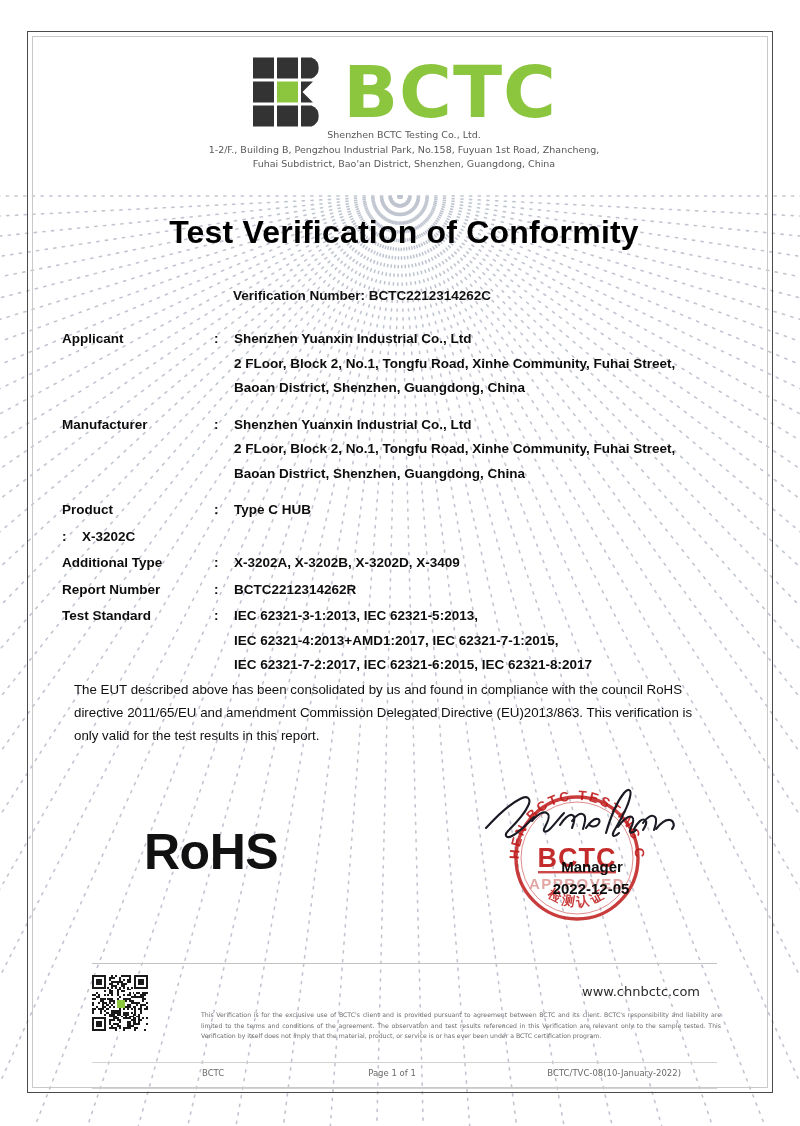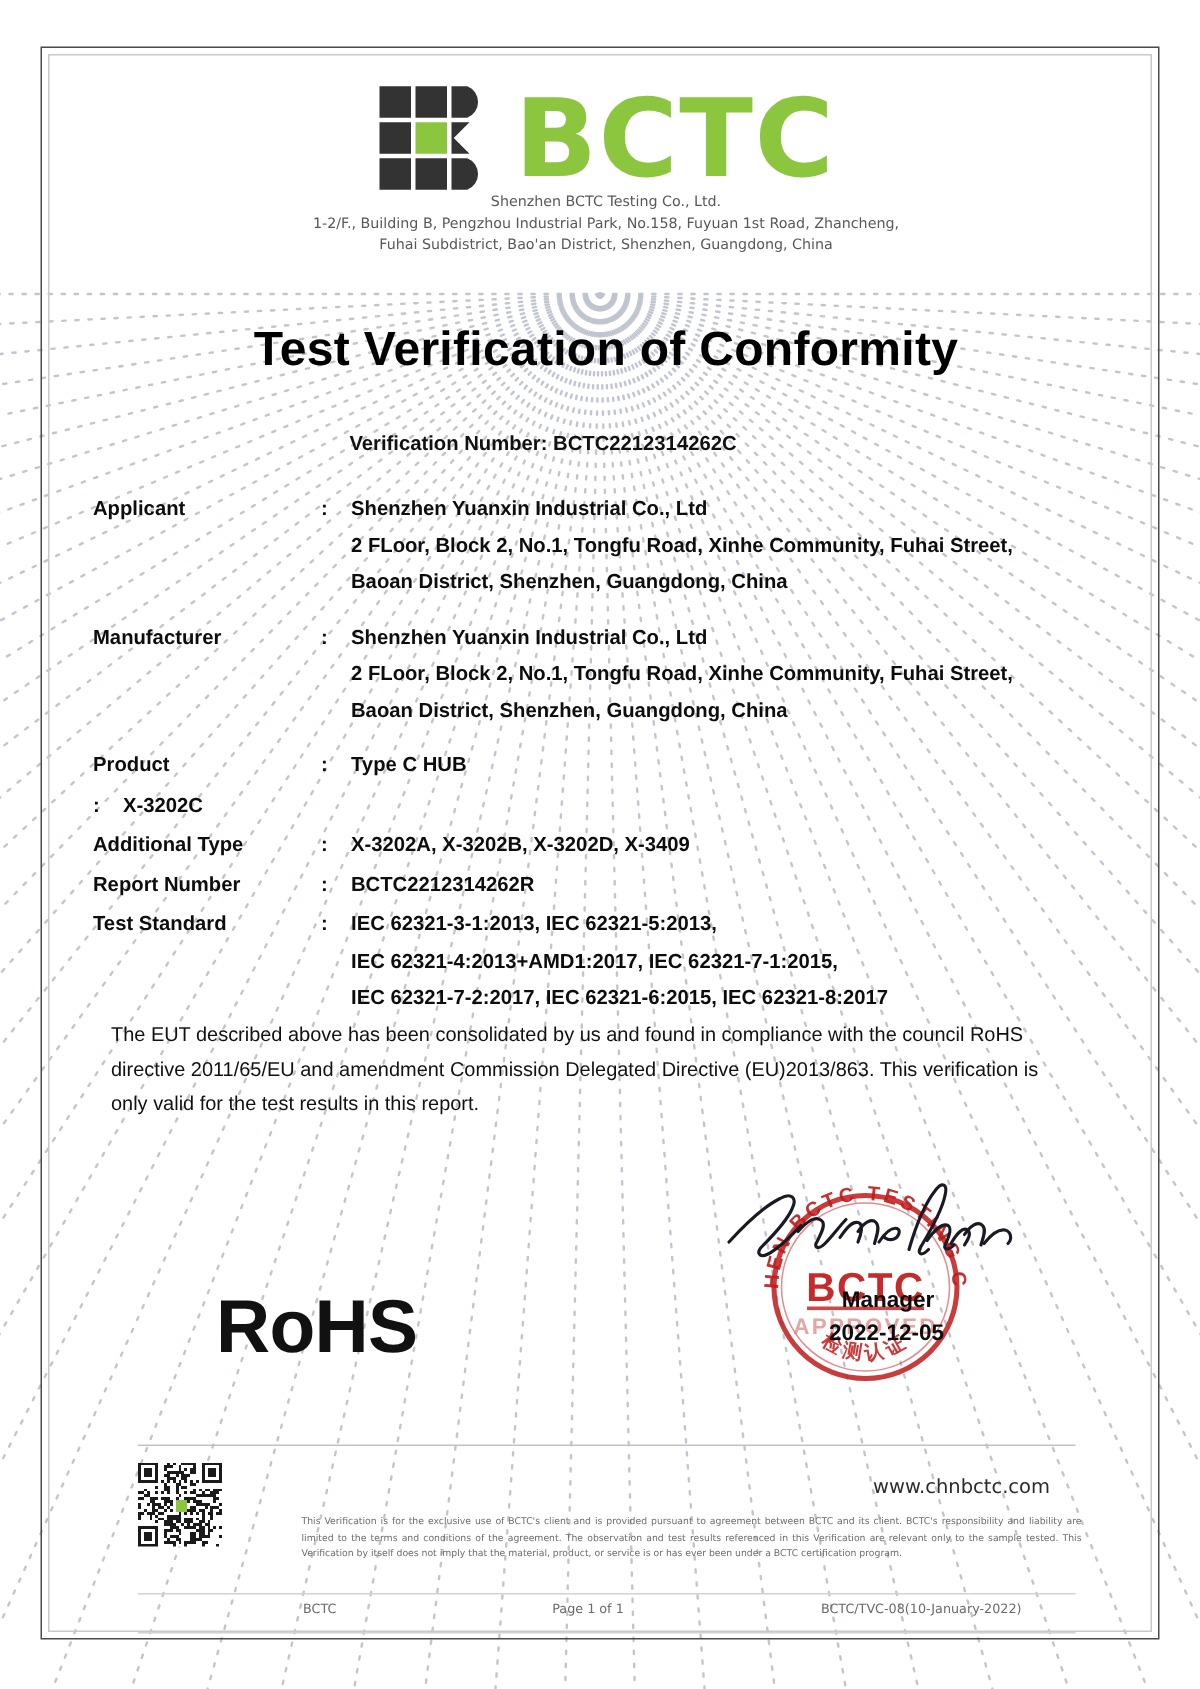--- a/index.html
+++ b/index.html
@@ -154,21 +154,20 @@
   }
 
   
   .rohs {
     position: absolute;
     left: 140px; top: 823px;
     font-size: 50px;
     font-weight: bold;
     color: #111111;
     letter-spacing: -0.5px;
-    margin-top: 32px;
   }
 
   
   .stamp-area {
     position: absolute;
     left: 488px; top: 775px;
     width: 210px; height: 160px;
   }
   .stamp-svg { position: absolute; left: 10px; top: 8px; }
   .signature-svg { position: absolute; left: -10px; top: 6px; }

